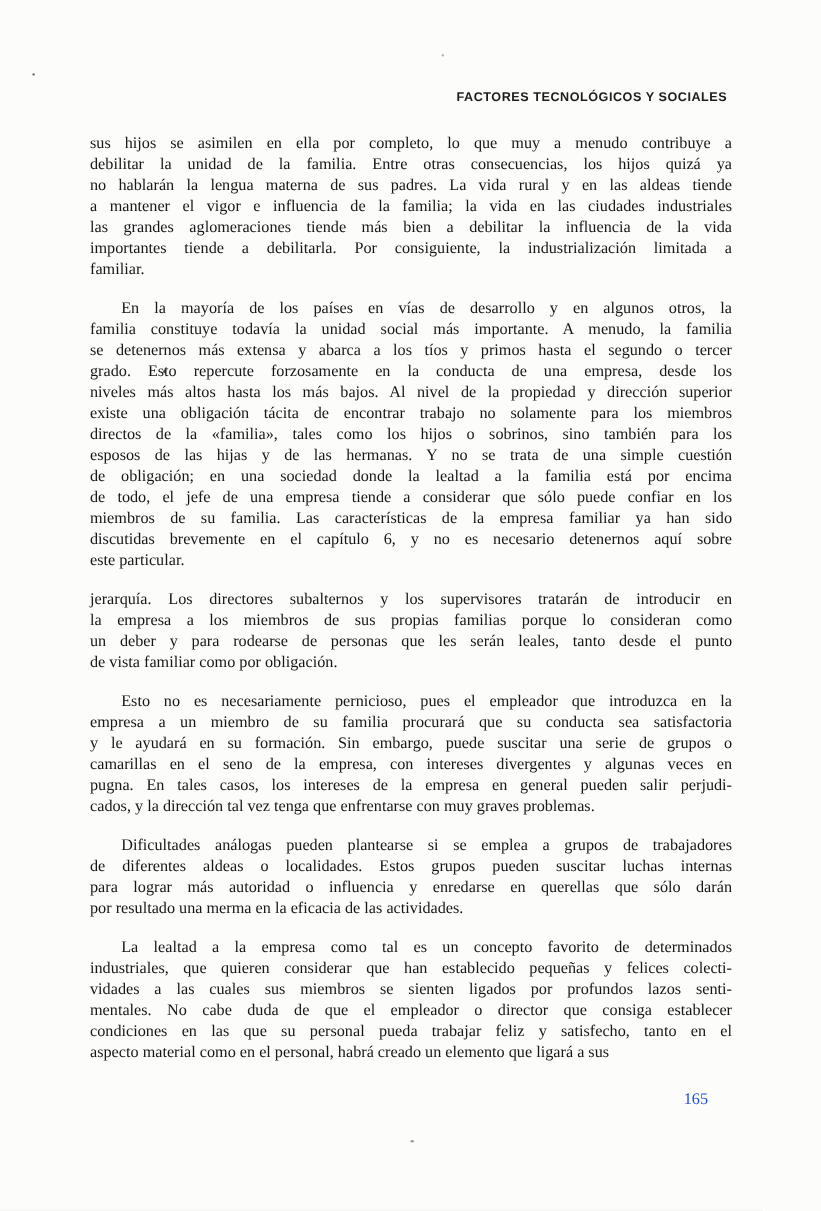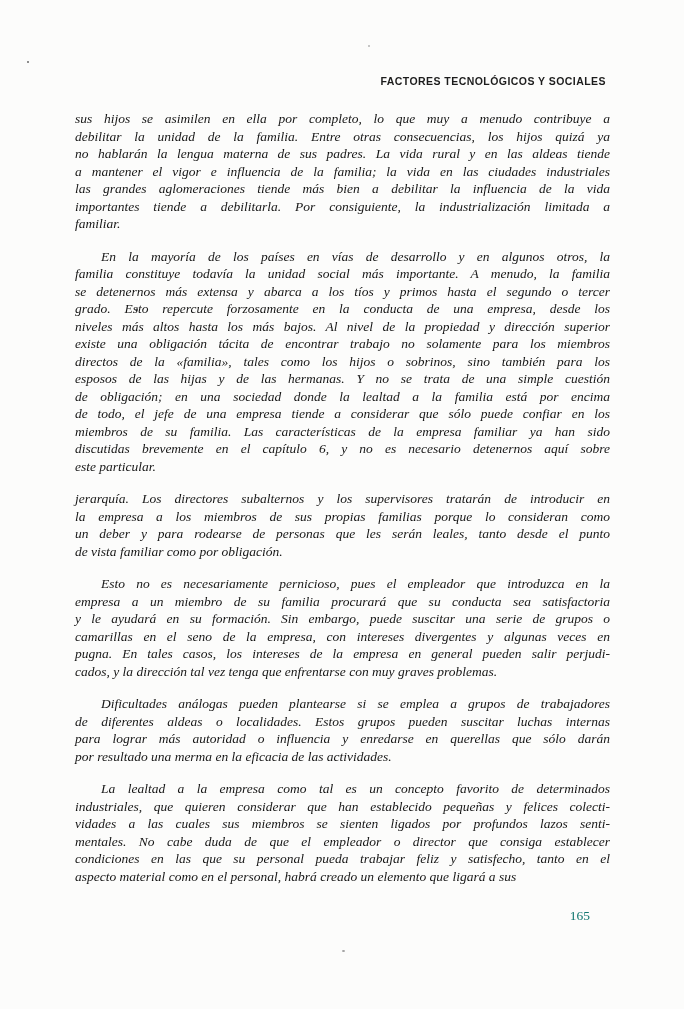--- a/index.html
+++ b/index.html
@@ -26,39 +26,39 @@
   }
   .body-text {
     position: absolute;
     top: 110px;
     left: 75px;
     width: 535px;
     font-family: "Liberation Serif", serif;
     font-size: 13.5px;
     color: #161616;
   }
-  .para { margin: 0 0 15px 0; font-style: italic; }
+  .para { margin: 0 0 15px 0; }
   .line {
     height: 17.5px;
     line-height: 17.5px;
     text-align: justify;
     text-align-last: justify;
     white-space: normal;
   }
   .line.last { text-align: left; text-align-last: left; }
   .line.indent { text-indent: 26px; }
   .page-number {
     position: absolute;
     top: 908px;
     left: 75px;
     width: 515px;
     text-align: right;
     font-family: "Liberation Serif", serif;
     font-size: 13.5px;
-    color: #0f766e;
+    color: #1d4ed8;
   }
   .speck { position: absolute; border-radius: 50%; }
   .speck-1 { left: 27px;  top: 61px;  width: 2px; height: 2px; background: #6a6a6a; }
   .speck-2 { left: 368px; top: 45px;  width: 2px; height: 2px; background: #b5b5b5; }
   .speck-3 { left: 136px; top: 308px; width: 2px; height: 3px; background: #4a4a4a; }
   .speck-4 { left: 342px; top: 950px; width: 3px; height: 2px; background: #a0a0a0; }
 </style>
 </head>
 <body>
 

